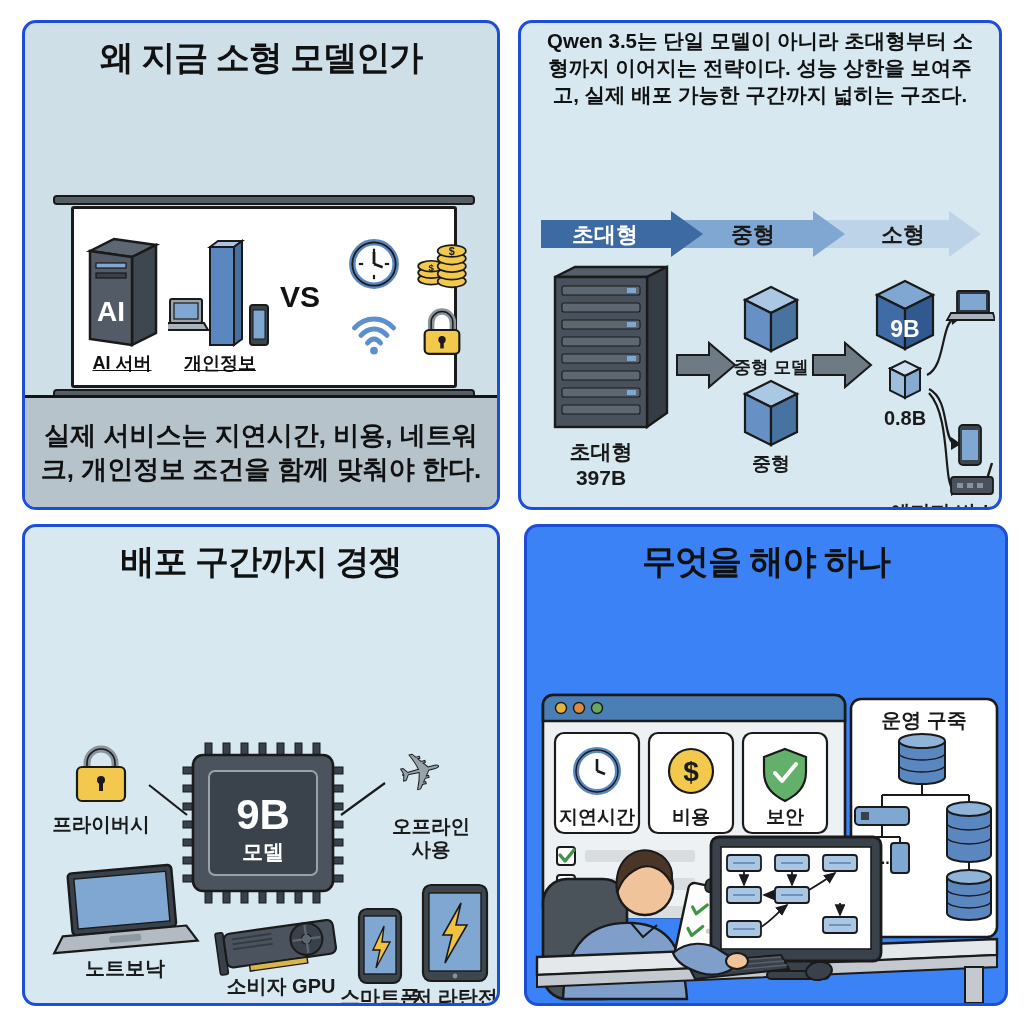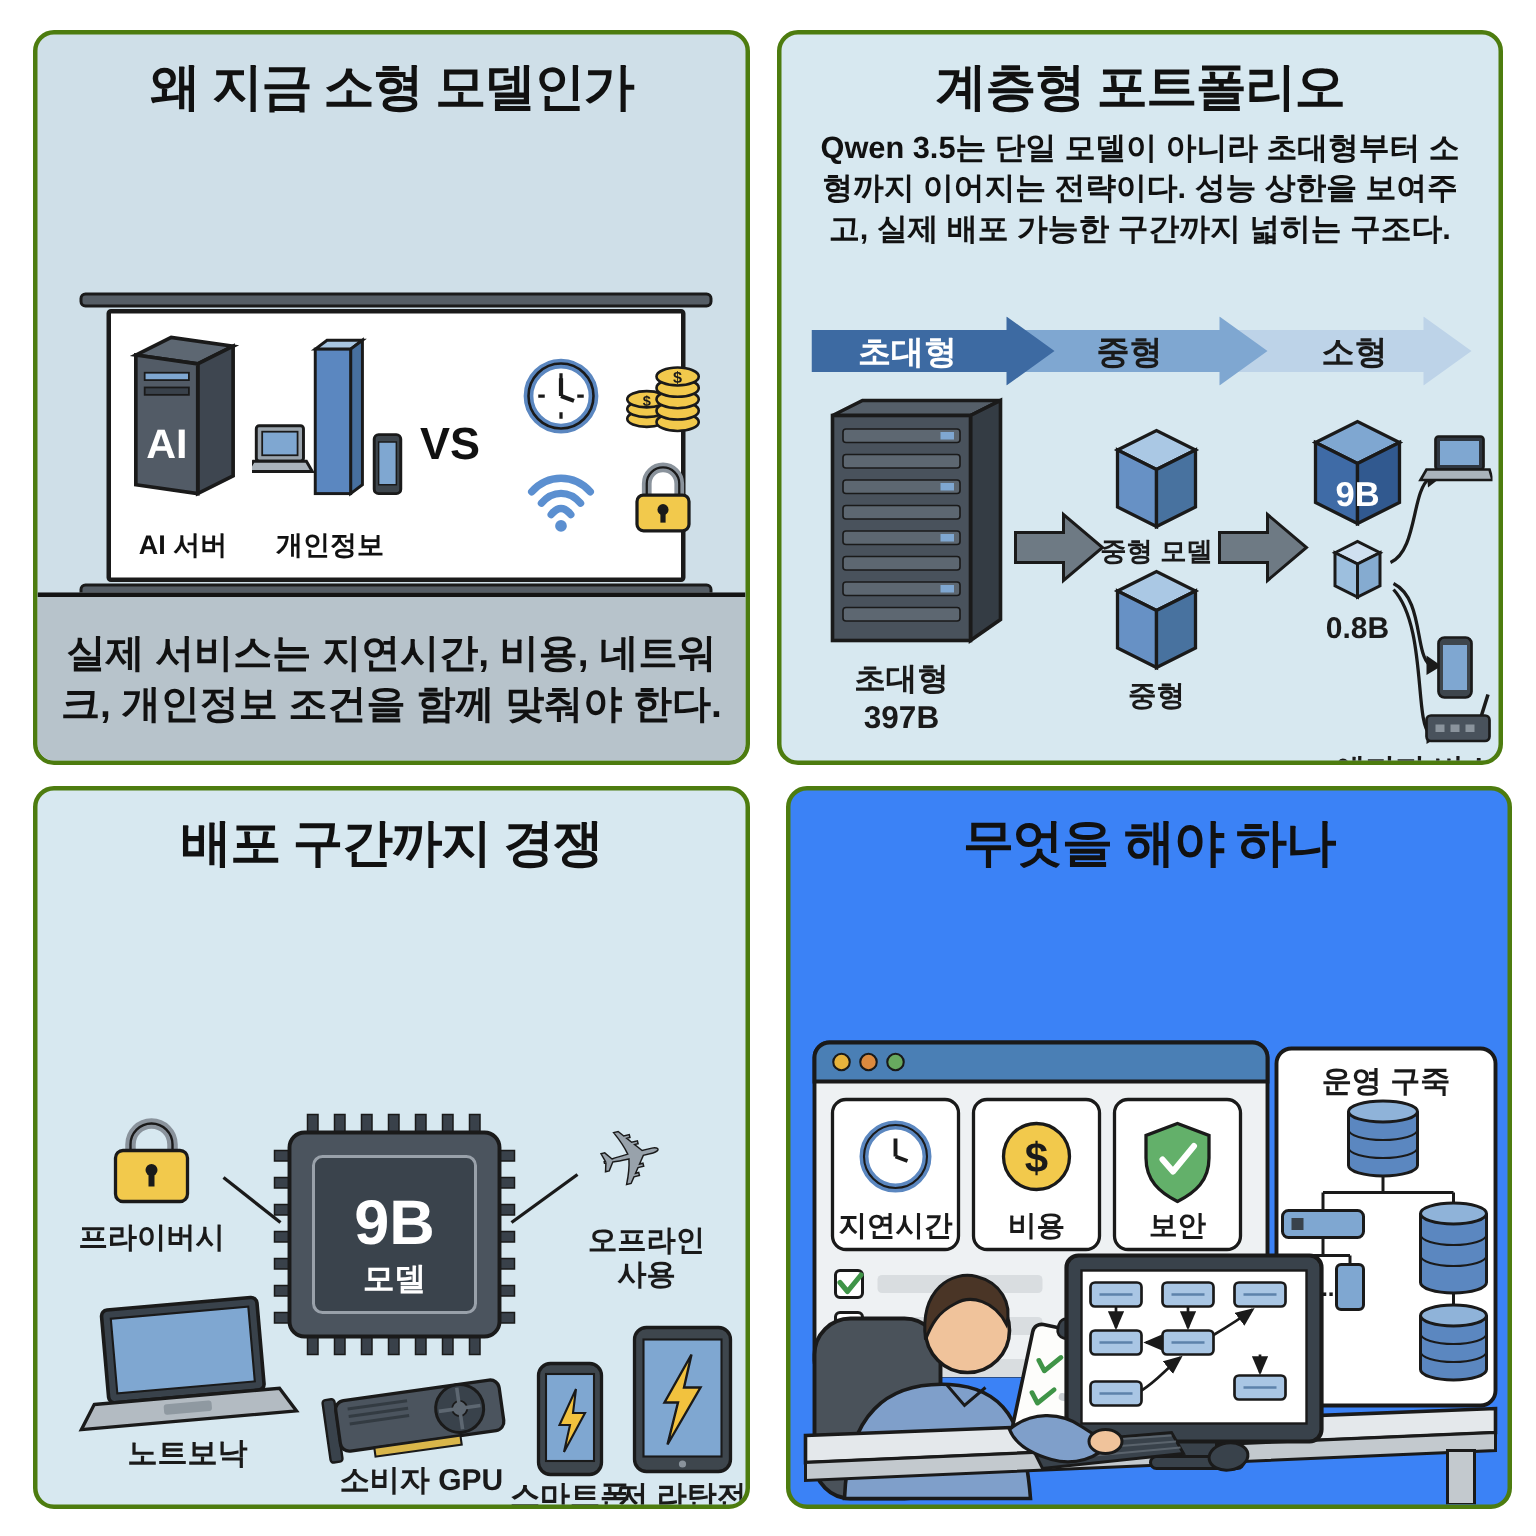--- a/index.html
+++ b/index.html
@@ -1,31 +1,31 @@
 <!DOCTYPE html>
 <html><head>
 <meta charset="utf-8">
 <style>
   html,body{margin:0;padding:0;background:#fff;}
   *{box-sizing:border-box;}
   body{font-family:"Liberation Sans","DejaVu Sans",sans-serif;color:#111;}
   #stage{position:relative;width:1024px;height:1024px;background:#fff;overflow:hidden;}
-  .panel{position:absolute;border:3px solid #4d7c0f;border-radius:14px;overflow:hidden;}
+  .panel{position:absolute;border:3px solid #1d4ed8;border-radius:14px;overflow:hidden;}
   #panel-why{left:22px;top:20px;width:478px;height:490px;background:#cfdfe8;}
   #panel-portfolio{left:518px;top:20px;width:484px;height:490px;background:#d7e8f0;}
   #panel-deploy{left:22px;top:524px;width:478px;height:482px;background:#d7e8f0;}
   #panel-todo{left:524px;top:524px;width:484px;height:482px;background:#3b82f6;}
   .p-title{font-size:34px;font-weight:800;text-align:center;margin-top:12px;letter-spacing:-1px;}
   .p-body{font-size:20.5px;font-weight:700;text-align:center;line-height:1.32;padding:4px 16px 0 16px;}
   
   .proj-bar{position:absolute;left:28px;width:422px;height:10px;background:#565e66;border:2px solid #1a1a1a;border-radius:4px;}
   #proj-top{top:172px;} #proj-bottom{top:366px;}
   .proj-screen{position:absolute;left:46px;top:183px;width:386px;height:182px;background:#ffffff;border:3px solid #1a1a1a;border-radius:3px;display:flex;align-items:stretch;padding:10px 8px;gap:6px;}
   .scol{display:flex;flex-direction:column;align-items:center;justify-content:flex-end;text-align:right;}
-  .slabel{font-size:18px;font-weight:800;margin-top:18px;white-space:nowrap;}
+  .slabel{font-size:18px;font-weight:800;margin-top:2px;white-space:nowrap;text-decoration:underline;}
   .vs{align-self:center;font-size:30px;font-weight:900;padding:0 2px;}
   .sdivider{width:2px;background:#a7aeb4;margin:4px 4px;}
   .sicons{display:grid;grid-template-columns:52px 52px;grid-template-rows:52px 52px;gap:14px 16px;align-self:center;margin-left:6px;}
   .caption-band{position:absolute;left:0;right:0;bottom:0;height:112px;background:#b7c3cb;border-top:3px solid #141414;display:flex;align-items:center;justify-content:center;text-align:center;font-size:26px;font-weight:800;line-height:1.3;padding:0 12px;}
   .diagram-svg{position:absolute;}
   svg text{font-family:"Liberation Sans","DejaVu Sans",sans-serif;}
 </style>
 </head>
 <body>
 
@@ -105,21 +105,20 @@
     <div class="proj-bar" id="proj-bottom"></div>
     <svg class="diagram-svg" style="left:194px;top:379px" width="90" height="30" viewBox="0 0 90 30">
       <rect x="41" y="0" width="8" height="12" fill="#565e66" stroke="#1a1a1a" stroke-width="1.6"></rect>
       <line x1="45" y1="8" x2="16" y2="28" stroke="#565e66" stroke-width="6"></line>
       <line x1="45" y1="8" x2="74" y2="28" stroke="#565e66" stroke-width="6"></line>
     </svg>
     <div class="caption-band">실제 서비스는 지연시간, 비용, 네트워크, 개인정보 조건을 함께 맞춰야 한다.</div>
   </div>
 
   <div class="panel" id="panel-portfolio">
-    <div class="p-title">계층형 포트폴리오</div>
     <div class="p-body">Qwen 3.5는 단일 모델이 아니라 초대형부터 소형까지 이어지는 전략이다. 성능 상한을 보여주고, 실제 배포 가능한 구간까지 넓히는 구조다.</div>
 
     <svg class="diagram-svg" style="left:20px;top:188px" width="444" height="46" viewBox="0 0 444 46">
       <polygon points="278,9 408,9 408,0 440,23 408,46 408,37 278,37" fill="#bdd3e8" stroke="none"></polygon>
       <polygon points="136,9 272,9 272,0 304,23 272,46 272,37 136,37" fill="#7fa7d1" stroke="none"></polygon>
       <polygon points="0,9 130,9 130,0 162,23 130,46 130,37 0,37" fill="#3d6aa2" stroke="none"></polygon>
       <text x="64" y="31" text-anchor="middle" font-size="22" font-weight="800" fill="#ffffff">초대형</text>
       <text x="212" y="31" text-anchor="middle" font-size="22" font-weight="800" fill="#1a1a1a">중형</text>
       <text x="362" y="31" text-anchor="middle" font-size="22" font-weight="800" fill="#1a1a1a">소형</text>
     </svg>

